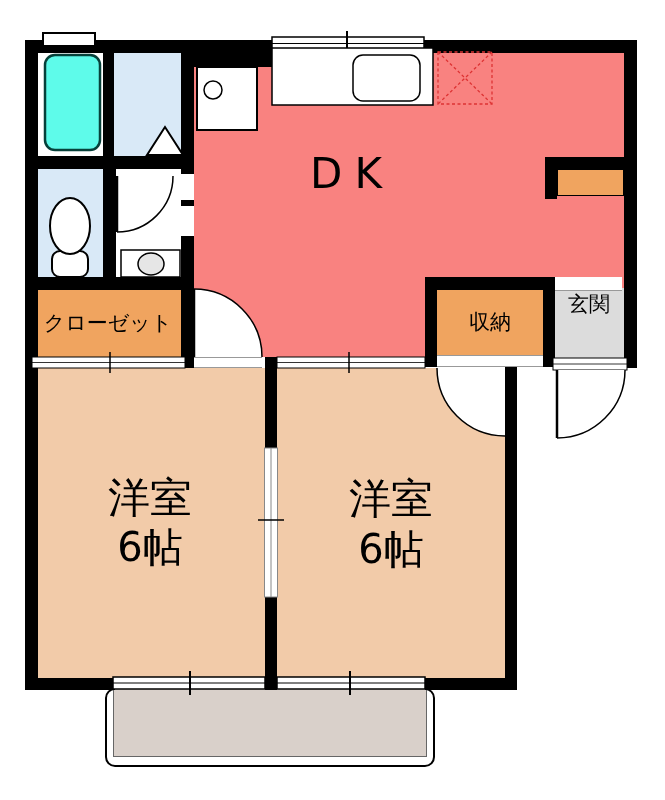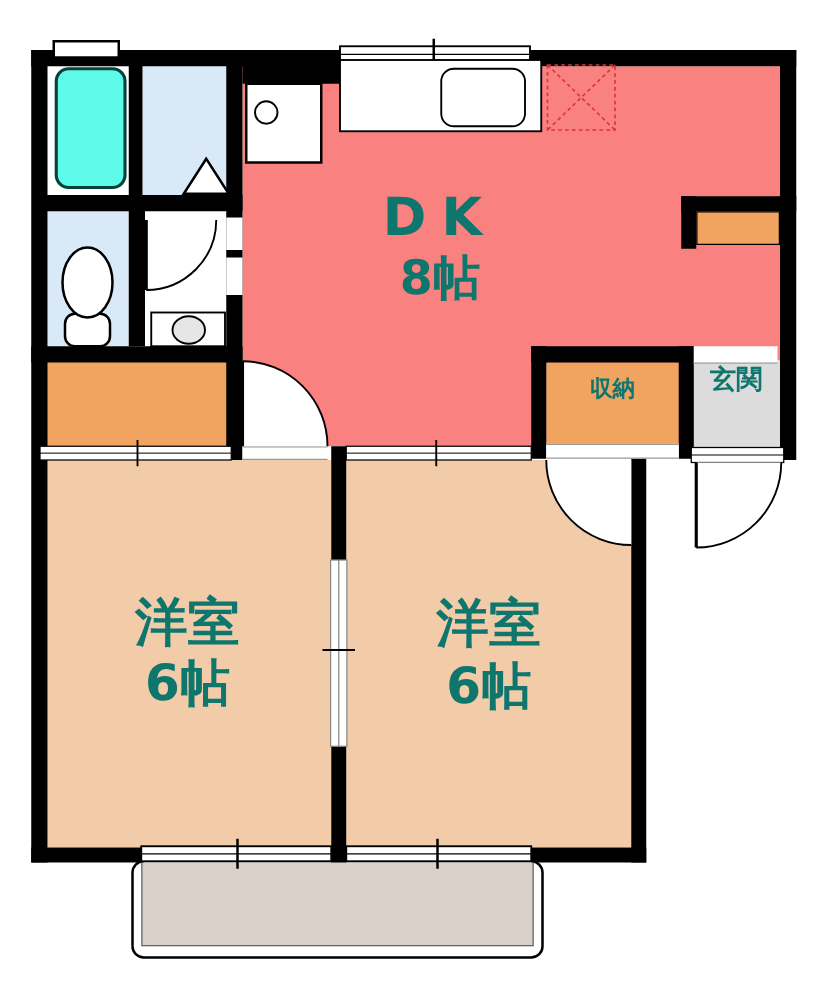--- a/index.html
+++ b/index.html
@@ -1,21 +1,21 @@
 <!DOCTYPE html>
 <html><head>
 <meta charset="utf-8">
 <style>
   html,body{margin:0;padding:0;background:#fff;}
   .plan{position:relative;width:665px;height:800px;background:#ffffff;overflow:hidden;
         font-family:"DejaVu Sans","Liberation Sans",sans-serif;}
   .wall{position:absolute;background:#000;}
   .fill{position:absolute;}
   .opening{position:absolute;background:#fff;}
-  .label{position:absolute;transform:translate(-50%,-50%);color:#0f766e;font-weight:bold;
+  .label{position:absolute;transform:translate(-50%,-50%);color:#000000;font-weight:normal;
          white-space:nowrap;line-height:1;}
   svg.overlay{position:absolute;left:0;top:0;z-index:4;}
   .z1{z-index:1}.z2{z-index:2}.z3{z-index:3}.z5{z-index:5}
 </style>
 </head>
 <body>
 
 <div class="plan">
 
   <div class="fill z1" style="left:194px;top:53px;width:430px;height:304px;background:#f98280;"></div>
@@ -149,23 +149,23 @@
       <line x1="190" y1="671" x2="190" y2="695" stroke="#000" stroke-width="2"></line>
     </g>
     <g>
       <rect x="277" y="677" width="148" height="12" fill="#fff" stroke="#000" stroke-width="1.5"></rect>
       <line x1="277" y1="683" x2="425" y2="683" stroke="#000" stroke-width="1"></line>
       <line x1="350" y1="671" x2="350" y2="695" stroke="#000" stroke-width="2"></line>
     </g>
   </svg>
 
   <div class="label z5" style="left:352px;top:174px;font-size:42px;letter-spacing:12px;">DK</div>
-  <div class="label z5" style="left:352px;top:222px;font-size:38px;">8帖</div>
 
   <div class="label z5" style="left:150px;top:498px;font-size:42px;">洋室</div>
   <div class="label z5" style="left:150px;top:547px;font-size:40px;">6帖</div>
 
   <div class="label z5" style="left:391px;top:499px;font-size:42px;">洋室</div>
   <div class="label z5" style="left:391px;top:549px;font-size:40px;">6帖</div>
 
-  <div class="label z5" style="left:490px;top:312px;font-size:18px;">収納</div>
+  <div class="label z5" style="left:108px;top:323px;font-size:21px;">クローゼット</div>
+  <div class="label z5" style="left:490px;top:322px;font-size:21px;">収納</div>
   <div class="label z5" style="left:589px;top:304px;font-size:21px;">玄関</div>
 </div>
 
 </body></html>

